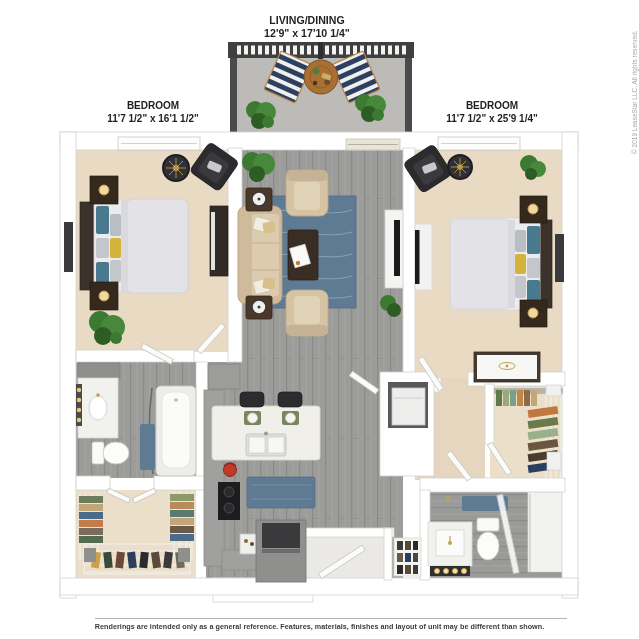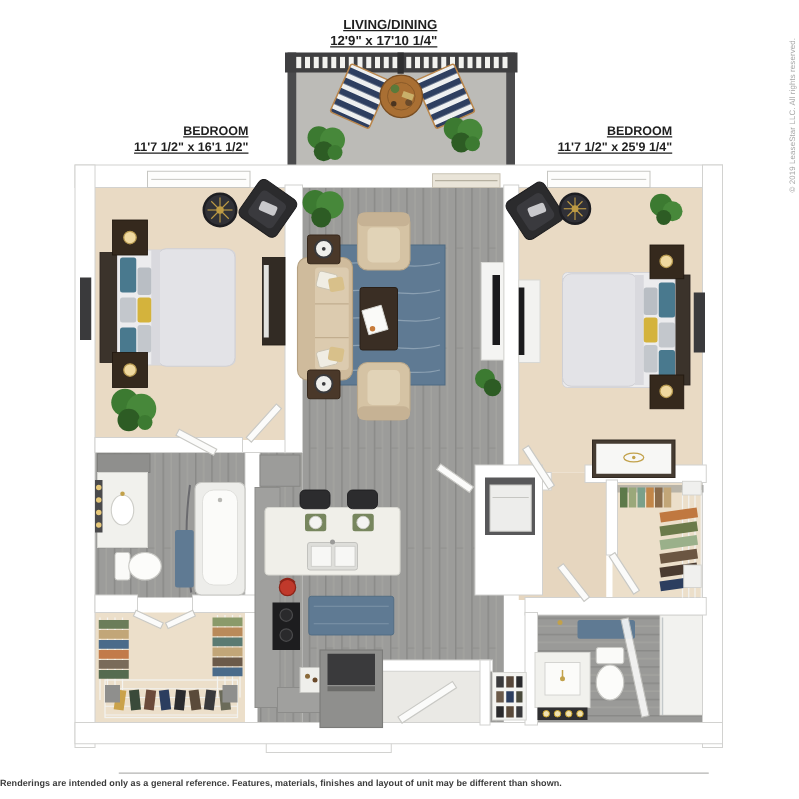--- a/index.html
+++ b/index.html
@@ -1,30 +1,30 @@
 <!DOCTYPE html>
 <html><head>
 <meta charset="utf-8">
 <style>
   html,body{margin:0;padding:0;background:#ffffff;}
   #stage{position:relative;width:639px;height:639px;background:#ffffff;overflow:hidden;
          font-family:"Liberation Sans",sans-serif;}
   #planSvg{position:absolute;left:0;top:0;}
-  .room-label{position:absolute;text-align:right;color:#1f1f1f;font-weight:bold;
-              white-space:nowrap;transform:translateX(-50%);line-height:12.5px;text-decoration:underline;}
+  .room-label{position:absolute;text-align:center;color:#1f1f1f;font-weight:bold;
+              white-space:nowrap;transform:translateX(-50%);line-height:12.5px;}
   .room-label .l1{display:block;}
   .room-label .l2{display:block;}
   #label-living{left:307px;top:14px;font-size:10.6px;}
   #label-bed-left{left:153px;top:100px;font-size:10px;}
   #label-bed-right{left:492px;top:100px;font-size:10px;}
   #copyright{position:absolute;left:631px;top:154px;transform-origin:0 0;
              transform:rotate(-90deg);font-size:6.3px;color:#a6a6a6;
              white-space:nowrap;letter-spacing:.1px;}
   #footer-line{position:absolute;left:95px;top:618px;width:472px;height:1px;background:#b4b4b2;}
-  #disclaimer{position:absolute;left:0;top:622px;width:639px;
+  #disclaimer{position:absolute;left:0;top:622px;width:639px;text-align:center;
               font-size:7.2px;font-weight:bold;color:#3b3b3b;letter-spacing:.05px;}
 </style>
 </head>
 <body>
 
 <div id="stage">
 
 <svg id="planSvg" width="639" height="639" viewBox="0 0 639 639">
   <defs>
     <pattern id="wood" width="13" height="80" patternUnits="userSpaceOnUse">

